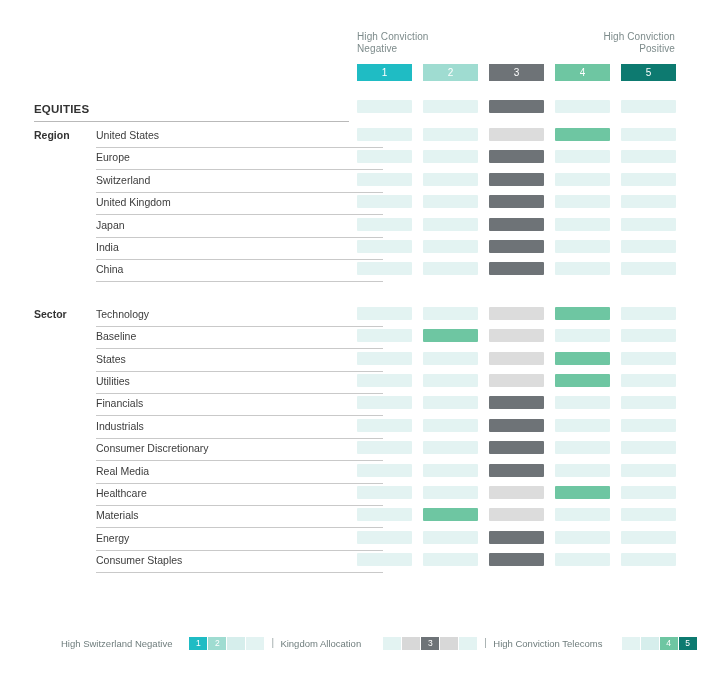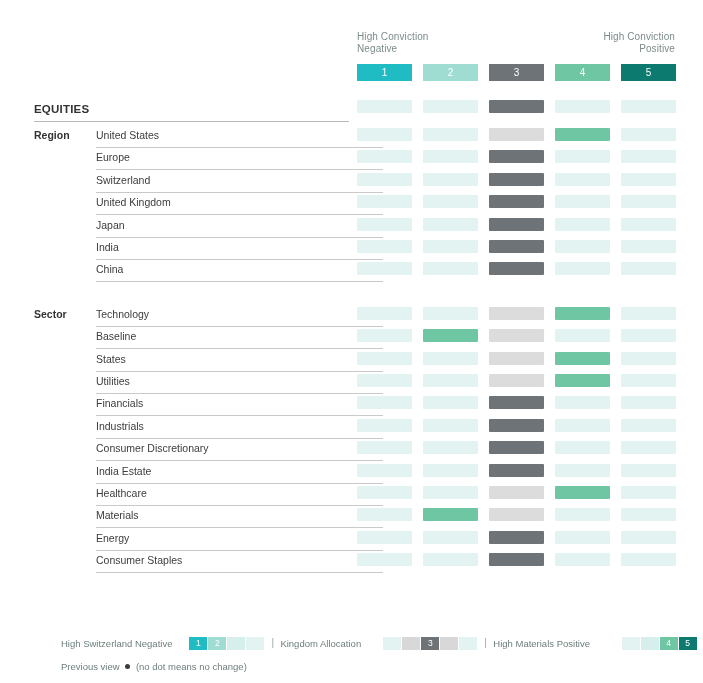--- a/index.html
+++ b/index.html
@@ -354,21 +354,21 @@
         <div class="row-rule"></div>
         <div class="cells">
           <div class="cell" style="left: 0px; background: rgb(227, 243, 242);"></div>
           <div class="cell" style="left: 66px; background: rgb(227, 243, 242);"></div>
           <div class="cell" style="left: 132px; background: rgb(110, 115, 119);"></div>
           <div class="cell" style="left: 198px; background: rgb(227, 243, 242);"></div>
           <div class="cell" style="left: 264px; background: rgb(227, 243, 242);"></div>
         </div>
       </div>
       <div class="row" style="top: 461.6px;">
-        <div class="row-name">India Estate</div>
+        <div class="row-name">Real Media</div>
         <div class="row-rule"></div>
         <div class="cells">
           <div class="cell" style="left: 0px; background: rgb(227, 243, 242);"></div>
           <div class="cell" style="left: 66px; background: rgb(227, 243, 242);"></div>
           <div class="cell" style="left: 132px; background: rgb(110, 115, 119);"></div>
           <div class="cell" style="left: 198px; background: rgb(227, 243, 242);"></div>
           <div class="cell" style="left: 264px; background: rgb(227, 243, 242);"></div>
         </div>
       </div>
       <div class="row" style="top: 484px;">
@@ -424,26 +424,21 @@
       <div class="legend-swatch" style="left: 166.4px; background: rgb(214, 238, 236);"></div>
       <div class="legend-swatch" style="left: 185.4px; background: rgb(227, 243, 242);"></div>
       <span class="legend-sep" style="left: 210.4px;">|</span>
       <span class="legend-text" style="left: 219.4px;">Kingdom Allocation</span>
       <div class="legend-swatch" style="left: 322.3px; background: rgb(227, 243, 242);"></div>
       <div class="legend-swatch" style="left: 341.3px; background: rgb(216, 216, 216);"></div>
       <div class="legend-swatch" style="left: 360.3px; background: rgb(110, 115, 119);">3</div>
       <div class="legend-swatch" style="left: 379.3px; background: rgb(216, 216, 216);"></div>
       <div class="legend-swatch" style="left: 398.3px; background: rgb(227, 243, 242);"></div>
       <span class="legend-sep" style="left: 423.3px;">|</span>
-      <span class="legend-text" style="left: 432.3px;">High Materials Positive</span>
+      <span class="legend-text" style="left: 432.3px;">High Conviction Telecoms</span>
       <div class="legend-swatch" style="left: 560.7px; background: rgb(227, 243, 242);"></div>
       <div class="legend-swatch" style="left: 579.7px; background: rgb(214, 238, 236);"></div>
       <div class="legend-swatch" style="left: 598.7px; background: rgb(110, 198, 162);">4</div>
       <div class="legend-swatch" style="left: 617.7px; background: rgb(13, 122, 112);">5</div>
     </div>
 
-  <div class="prevview">
-    <span>Previous view</span>
-    <span class="dot"></span>
-    <span>(no dot means no change)</span>
-  </div>
 
 </div>
 
 </body></html>

